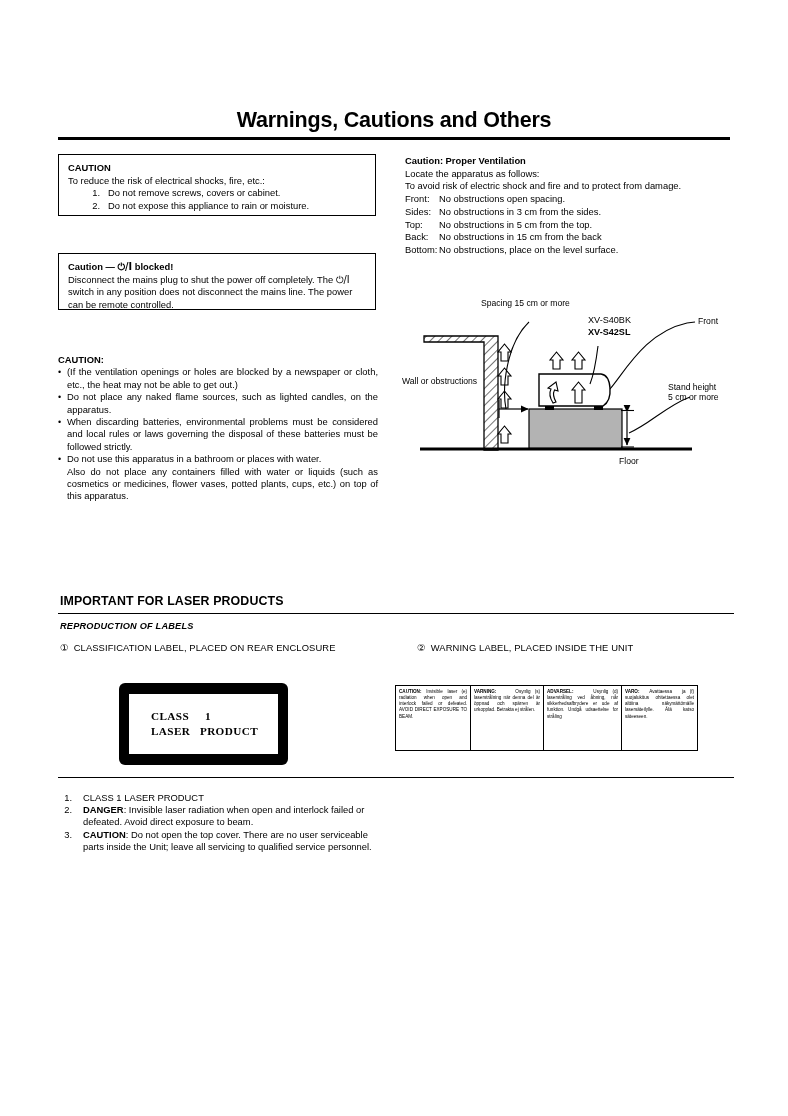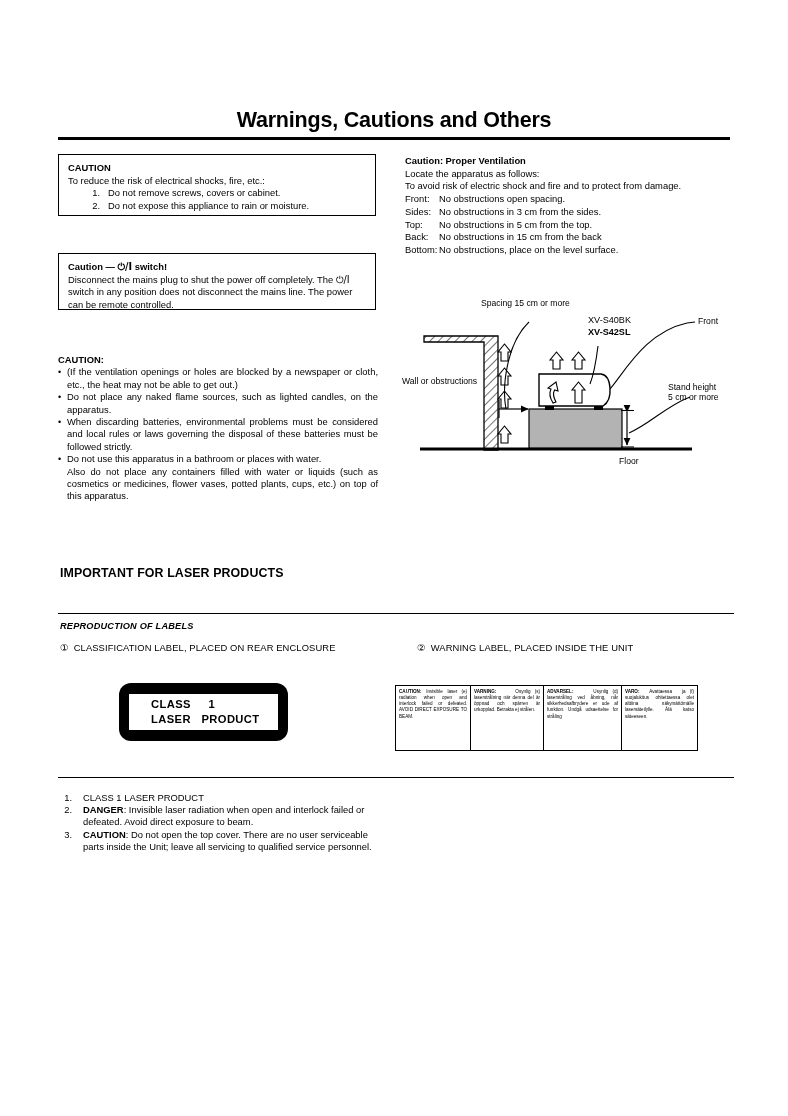--- a/index.html
+++ b/index.html
@@ -123,21 +123,21 @@
     top: 296px;
     width: 340px;
     height: 180px;
   }
   #vent-diagram svg { display: block; }
 
   
   #laser-heading {
     position: absolute;
     left: 60px;
-    top: 566px;
+    top: 594px;
     font-size: 12.4px;
     font-weight: bold;
     letter-spacing: 0.1px;
   }
   .rule-thin {
     position: absolute;
     background: #000;
     height: 1.4px;
   }
   #laser-rule-1 { left: 58px; top: 613px; width: 676px; }
@@ -165,25 +165,26 @@
     font-size: 9.6px;
     margin-right: 5px;
   }
 
   
   #class1-label {
     position: absolute;
     left: 119px;
     top: 683px;
     width: 169px;
-    height: 58px;
+    height: 82px;
     background: #000;
-    border-radius: 12px;
+    border-radius: 6px;
     box-sizing: border-box;
     padding: 11px 10px;
+    font-family: Liberation Serif, serif;
   }
   #class1-inner {
     width: 100%;
     height: 100%;
     background: #fff;
     box-sizing: border-box;
     display: flex;
     flex-direction: column;
     justify-content: center;
     padding-left: 22px;
@@ -262,21 +263,21 @@
       <span>To reduce the risk of electrical shocks, fire, etc.:</span>
       <ul class="num-list">
         <li><span class="n">1.</span><span>Do not remove screws, covers or cabinet.</span></li>
         <li><span class="n">2.</span><span>Do not expose this appliance to rain or moisture.</span></li>
       </ul>
     </div>
   </div>
 
   <div class="box" id="caution-box-2">
     <div class="box-inner">
-      <span class="bx-head"><span>Caution — </span><span class="psym">⏻/I</span><span> switch!</span></span>
+      <span class="bx-head"><span>Caution — </span><span class="psym">⏻/I</span><span> blocked!</span></span>
       <span>Disconnect the mains plug to shut the power off completely.</span>
       <span><span>The </span><span class="psym">⏻/I</span><span> switch in any position does not disconnect the mains</span></span>
       <span>line. The power can be remote controlled.</span>
     </div>
   </div>
 
   <div id="caution-list">
     <div class="hd">CAUTION:</div>
     <ul class="bullets">
       <li><span class="bul">•</span><span>(If the ventilation openings or holes are blocked by a newspaper or cloth, etc., the heat may not be able to get out.)</span></li>

